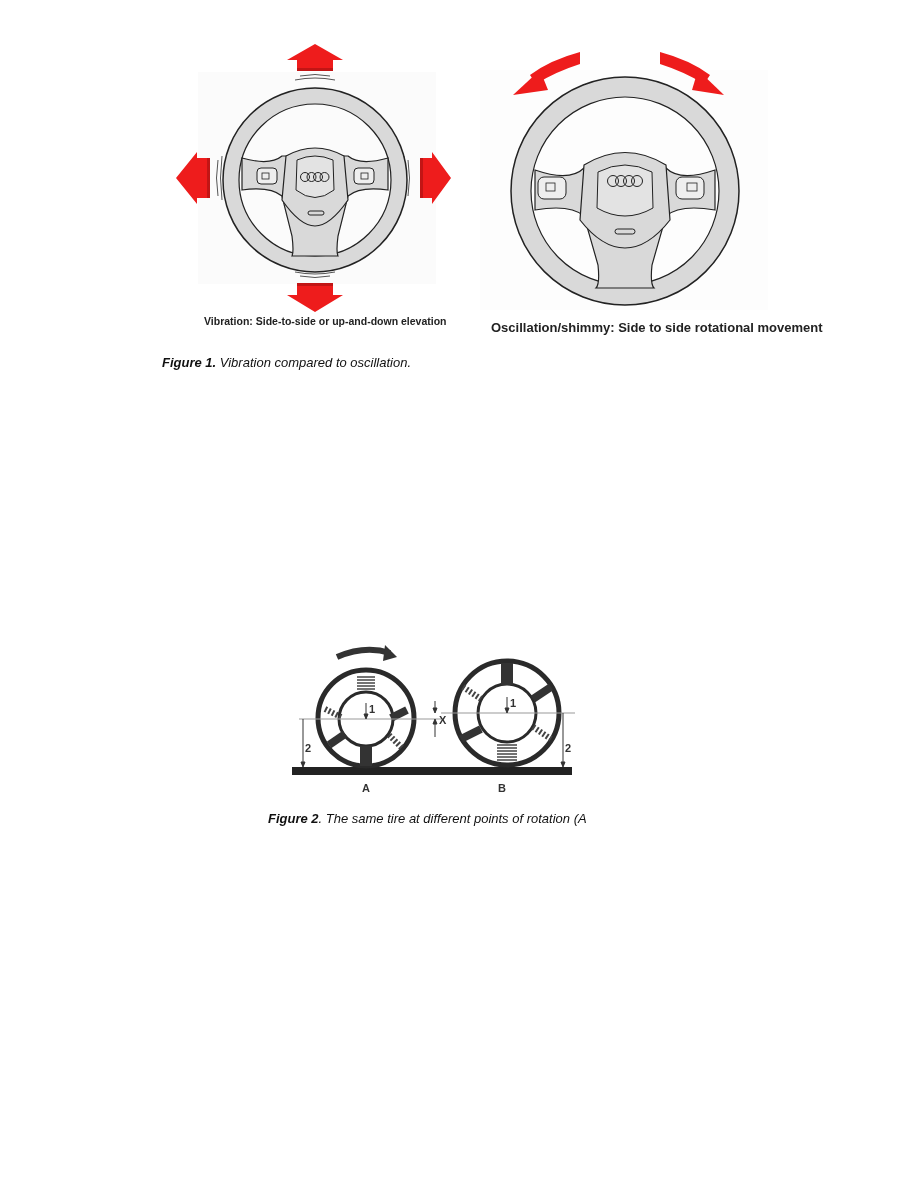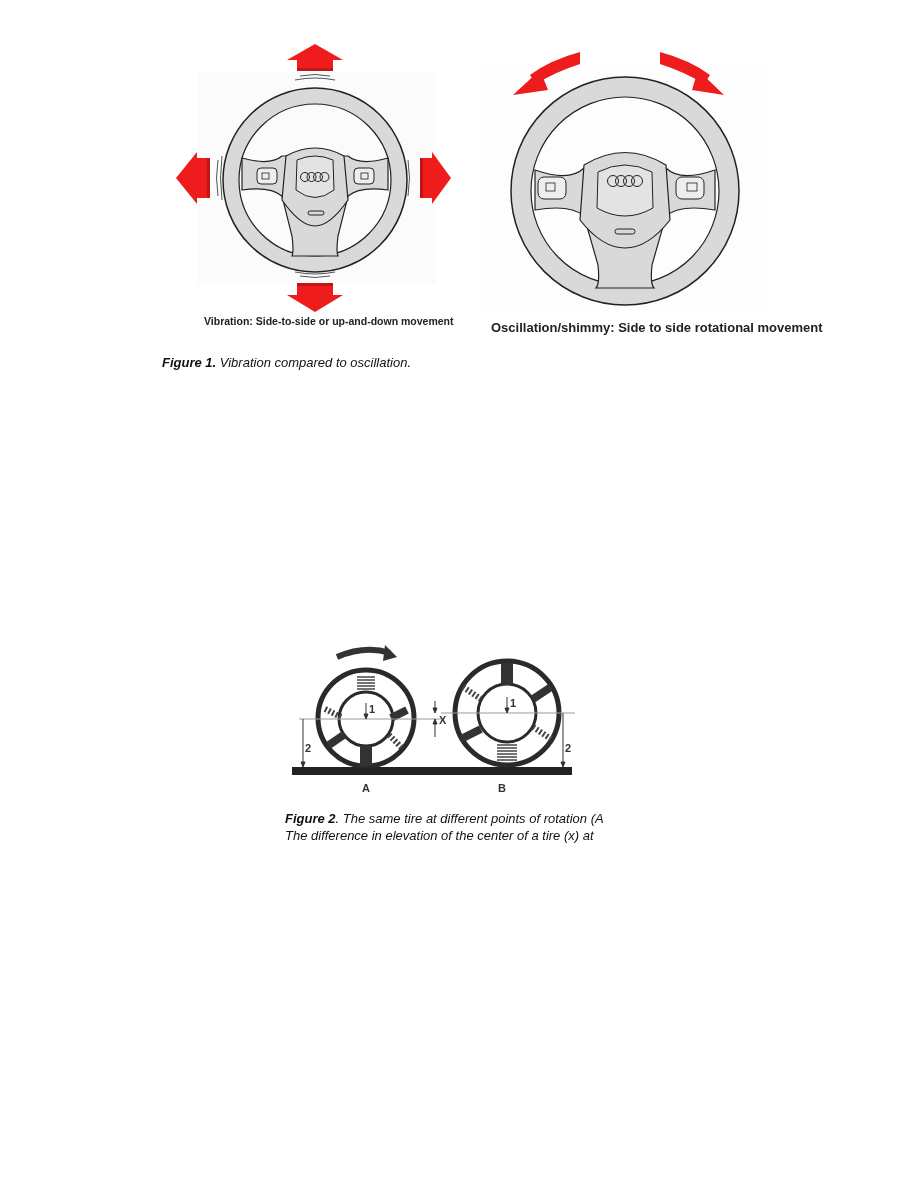--- a/index.html
+++ b/index.html
@@ -60,21 +60,21 @@
         <circle cx="148" cy="137" r="4.5"></circle>
         <circle cx="154.5" cy="137" r="4.5"></circle>
     </g>
     <rect x="138" y="171" width="16" height="4" rx="2" fill="none" stroke="#222" stroke-width="1"></rect>
     <rect x="87" y="128" width="20" height="16" rx="4" fill="#eee" stroke="#222"></rect>
     <rect x="184" y="128" width="20" height="16" rx="4" fill="#eee" stroke="#222"></rect>
     <rect x="92" y="133" width="7" height="6" fill="none" stroke="#222" stroke-width="0.8"></rect>
     <rect x="191" y="133" width="7" height="6" fill="none" stroke="#222" stroke-width="0.8"></rect>
   </svg>
 </div>
-<div class="abs fig-label" style="left:204px; top:315px;">Vibration: Side-to-side or up-and-down movement</div>
+<div class="abs fig-label" style="left:204px; top:315px;">Vibration: Side-to-side or up-and-down elevation</div>
 
 <div class="abs" style="left:480px; top:40px; width:290px; height:275px;">
   <svg width="290" height="275" viewBox="0 0 290 275">
     <rect x="0" y="30" width="288" height="240" fill="#fdfdfd"></rect>
 
     <g>
       <path d="M100,12 Q70,20 50,35 L56,44 Q75,32 100,24 Z" fill="#ee1c1c"></path>
       <polygon points="33,55 60,30 68,50" fill="#ee1c1c"></polygon>
     </g>
     <g>
@@ -169,16 +169,15 @@
     <text x="84" y="78" font-size="11" font-weight="bold" fill="#333">1</text>
     <text x="225" y="72" font-size="11" font-weight="bold" fill="#333">1</text>
     <text x="20" y="117" font-size="11" font-weight="bold" fill="#333">2</text>
     <text x="280" y="117" font-size="11" font-weight="bold" fill="#333">2</text>
     <text x="154" y="89" font-size="11" font-weight="bold" fill="#333">X</text>
     <text x="77" y="157" font-size="11" font-weight="bold" fill="#333">A</text>
     <text x="213" y="157" font-size="11" font-weight="bold" fill="#333">B</text>
   </svg>
 </div>
 
-<div class="abs caption" style="left:285px; top:810px; width:360px;">
+<div class="abs caption" style="left:268px; top:810px; width:360px;">
   <div><b>Figure 2</b><span>. The same tire at different points of rotation (A</span></div>
-  <div>The difference in elevation of the center of a tire (x) at</div>
 </div>
 
 </body></html>

